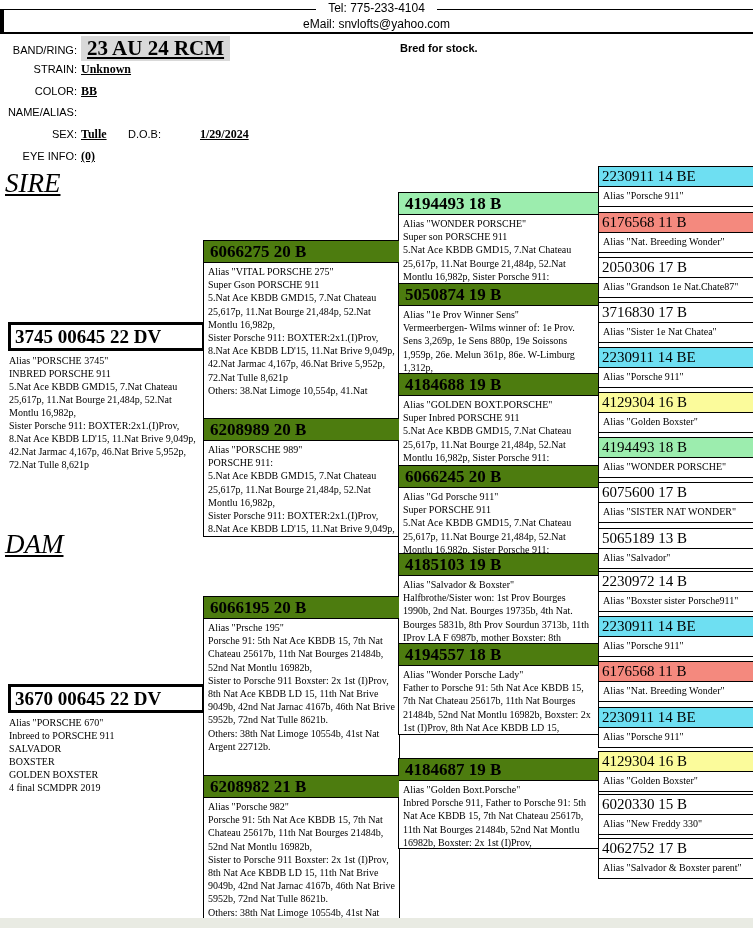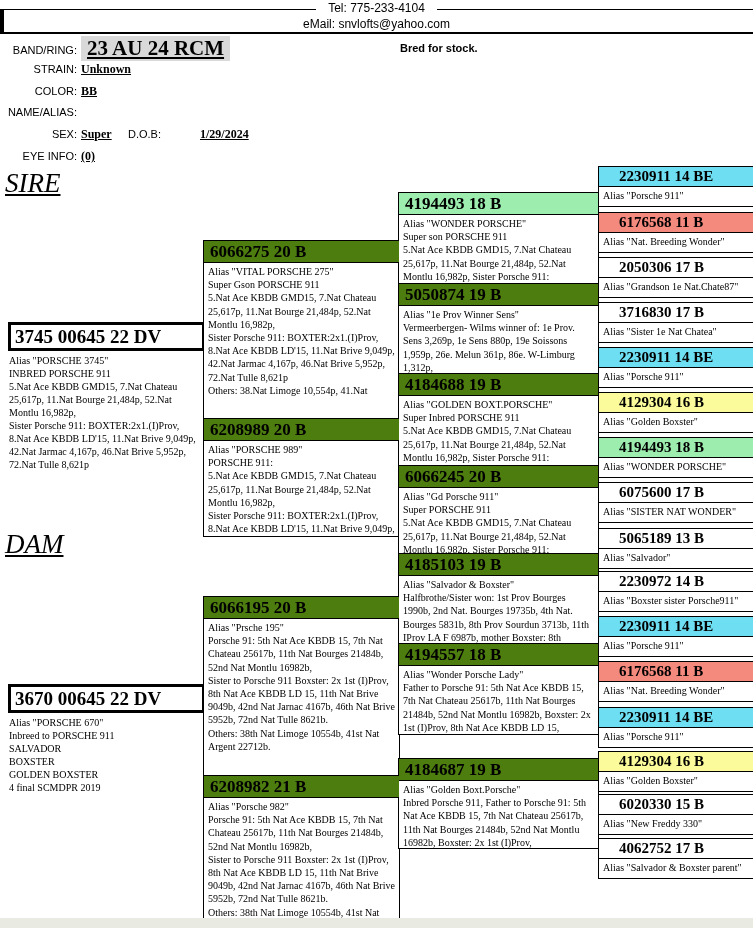--- a/index.html
+++ b/index.html
@@ -32,22 +32,22 @@
   .g1b { font-size:10px; line-height:1.3; padding:3px 2px 0 1px; white-space:pre-wrap; }
   
   .c2 { position:absolute; left:203px; width:195px; border:1px solid #000; overflow:hidden; background:#fff; }
   .c3 { position:absolute; left:398px; width:199px; border:1px solid #000; overflow:hidden; background:#fff; }
   .bhead { border:1.5px solid #000; margin:-1px -1px 0 -1px; font-weight:bold; font-size:17px;
     height:21px; line-height:21px; padding:0 6px; background:#4d7c0f; position:relative; z-index:2;
     white-space:nowrap; overflow:hidden; }
   .cbody { font-size:10px; line-height:1.32; padding:2px 3px 0 4px; white-space:pre-wrap; }
   
   .c4 { position:absolute; left:598px; width:156px; }
-  .c4h { border:1.5px solid #000; font-weight:bold; font-size:15px; height:19px; line-height:19px;
-    padding:0 20px; background:#fff; white-space:nowrap; overflow:hidden; }
+  .c4h { border:1.5px solid #000; font-weight:normal; font-size:15px; height:19px; line-height:19px;
+    padding:0 3px; background:#fff; white-space:nowrap; overflow:hidden; }
   .c4a { border-left:1px solid #000; border-bottom:1px solid #000; font-size:10px;
     padding:3px 2px 4px 4px; min-height:12px; white-space:nowrap; overflow:hidden; }
   .bstrip { position:absolute; left:0; top:918px; width:753px; height:10px; }
 </style>
 </head>
 <body>
 
 <div class="page">
 
   <div class="topline"></div>
@@ -59,21 +59,21 @@
 
   <div class="lab" style="top:44px">BAND/RING:</div>
   <div class="val bandval" style="top: 36px; background-color: rgb(217, 217, 217);">23 AU 24 RCM</div>
   <div class="lab" style="top:63px">STRAIN:</div>
   <div class="val" style="top:62px">Unknown</div>
   <div class="lab" style="top:85px">COLOR:</div>
   <div class="val" style="top:84px">BB</div>
   <div class="lab" style="top:106px">NAME/ALIAS:</div>
   <div class="val" style="top:105px"></div>
   <div class="lab" style="top:128px">SEX:</div>
-  <div class="val" style="top:127px">Super</div>
+  <div class="val" style="top:127px">Tulle</div>
   <div class="lab" style="top:128px; left:124px; width:37px">D.O.B:</div>
   <div class="val" style="top:127px; left:200px">1/29/2024</div>
   <div class="lab" style="top:150px">EYE INFO:</div>
   <div class="val" style="top:149px">(0)</div>
 
   <div class="seclabel" style="top:168px">SIRE</div>
   <div class="seclabel" style="top:529px">DAM</div>
 
   <div class="g1" style="top:322px">
     <div class="g1h">3745 00645 22 DV</div>

